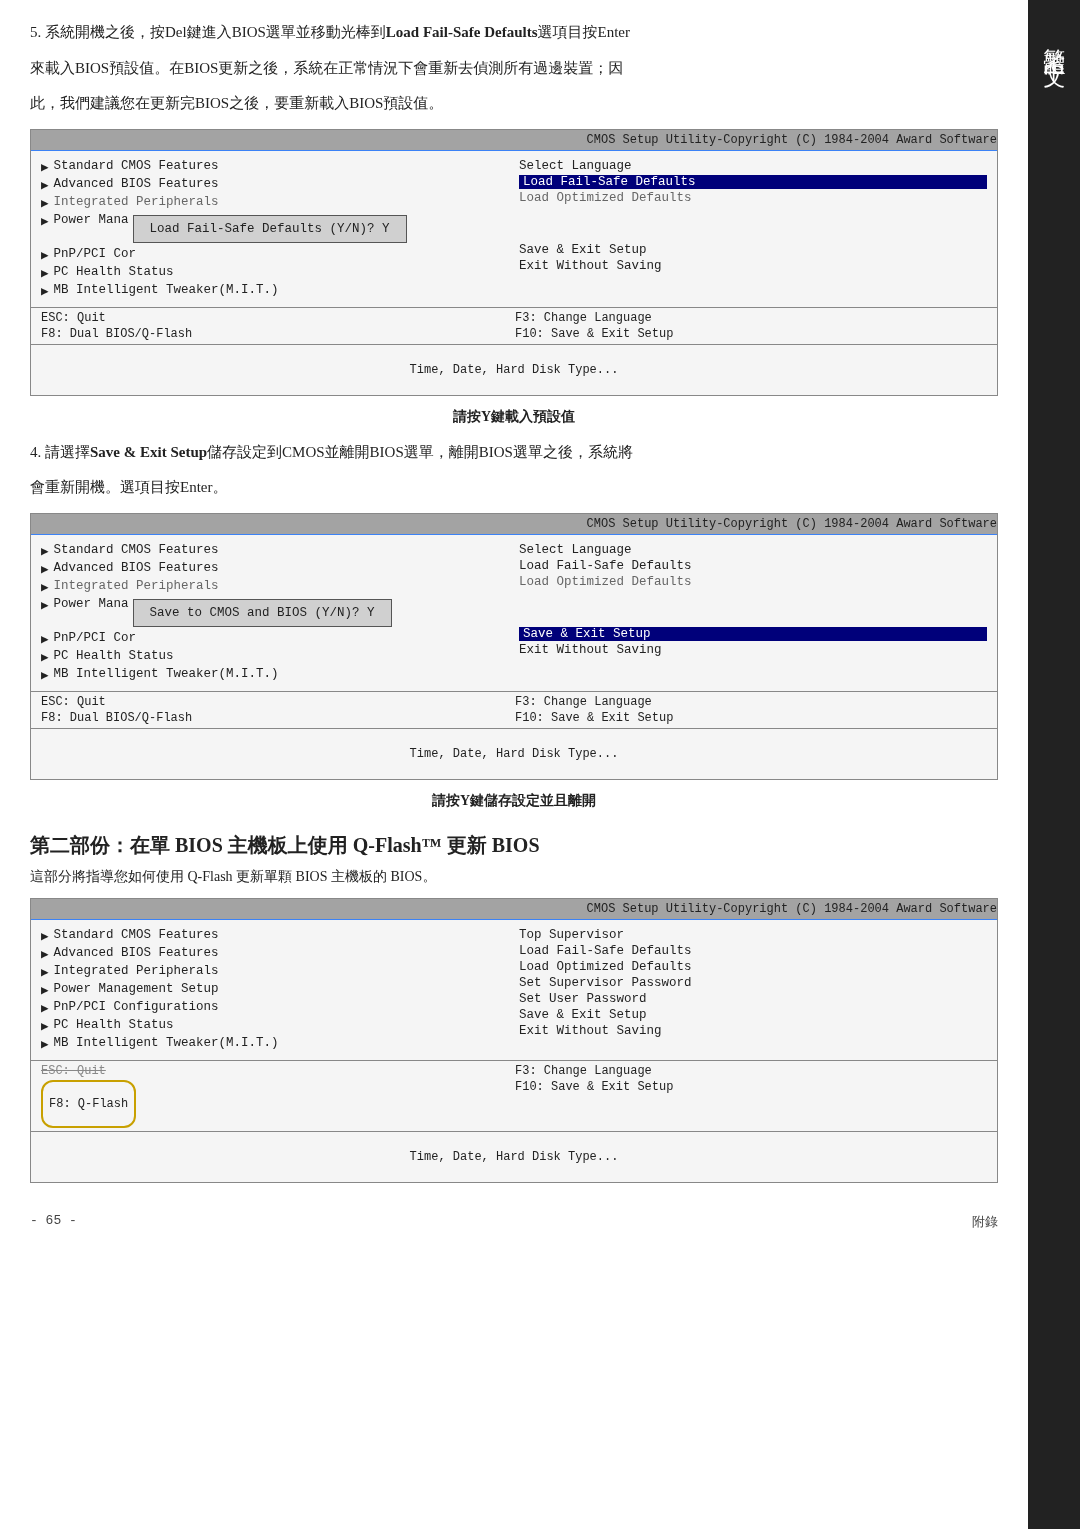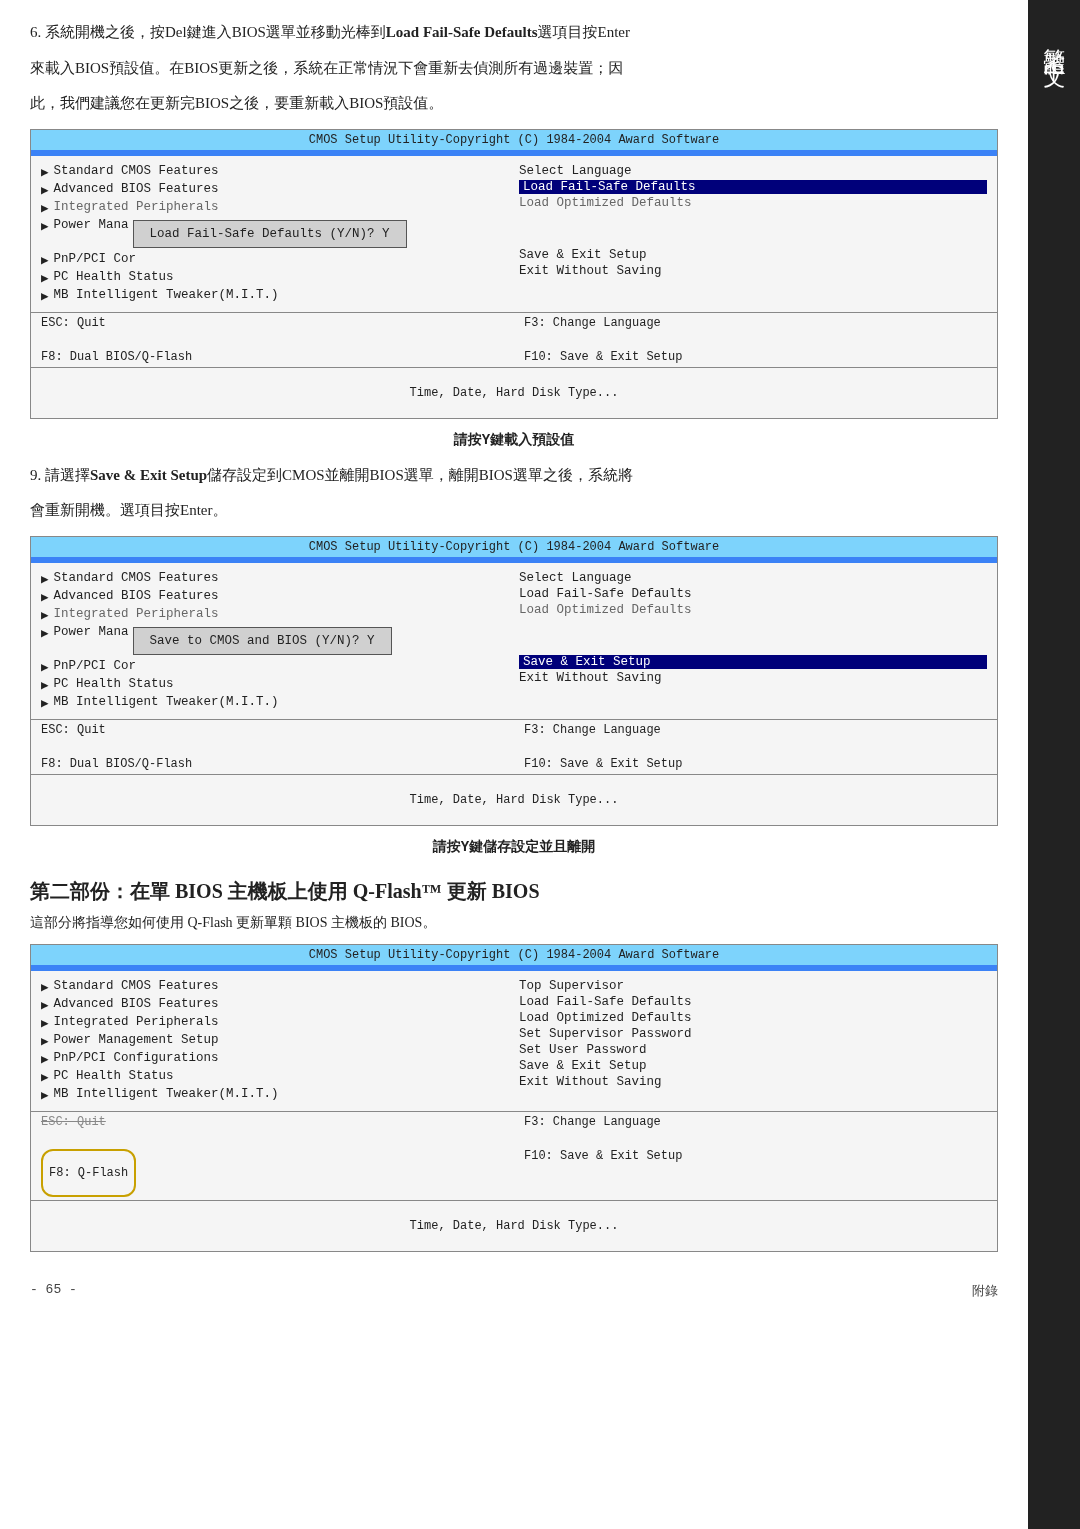--- a/index.html
+++ b/index.html
@@ -54,23 +54,23 @@
 
     
     .bios-box {
       border: 1px solid #888;
       background: #f5f5f5;
       margin: 12px 0;
       font-family: 'Courier New', monospace;
       font-size: 12.5px;
     }
     .bios-title-bar {
-      text-align: center;
-      background: #7dd3fc;
-      border-bottom: 6px solid #3b82f6;
+      text-align: right;
+      background: #a3a3a3;
+      border-bottom: 1px solid #3b82f6;
       padding: 3px 0;
       font-size: 12px;
       color: #222;
     }
     .bios-body {
       display: flex;
       padding: 6px 10px;
       gap: 10px;
     }
     .bios-left {
@@ -99,21 +99,21 @@
     }
     .bios-item-strikethrough {
       color: #666;
     }
     .bios-footer {
       border-top: 1px solid #888;
       display: grid;
       grid-template-columns: 1fr 1fr;
       padding: 3px 10px;
       font-size: 12px;
-      gap: 20px;
+      gap: 2px;
     }
     .bios-footer-bar {
       text-align: center;
       border-top: 1px solid #888;
       padding: 18px 0;
       font-size: 12px;
     }
 
     
     .bios-dialog {
@@ -124,21 +124,20 @@
       margin: 2px 0 2px 20px;
       display: inline-block;
     }
 
     
     .caption {
       text-align: center;
       font-size: 14px;
       font-weight: bold;
       margin: 6px 0 14px 0;
-      font-family: Liberation Mono, monospace;
     }
 
     
     .section-header {
       font-size: 20px;
       font-weight: bold;
       margin: 20px 0 8px 0;
       line-height: 1.5;
     }
 
@@ -174,21 +173,21 @@
 </head>
 <body>
 
 <div class="right-sidebar">
   <span class="sidebar-text">繁體中文</span>
 </div>
 
 <div class="main-content">
 
   <p class="para">
-    <span>6. 系統開機之後，按Del鍵進入BIOS選單並移動光棒到</span><span class="para-bold">Load Fail-Safe Defaults</span><span>選項目按Enter</span>
+    <span>5. 系統開機之後，按Del鍵進入BIOS選單並移動光棒到</span><span class="para-bold">Load Fail-Safe Defaults</span><span>選項目按Enter</span>
   </p>
   <p class="para">來載入BIOS預設值。在BIOS更新之後，系統在正常情況下會重新去偵測所有過邊裝置；因</p>
   <p class="para">此，我們建議您在更新完BIOS之後，要重新載入BIOS預設值。</p>
 
   <div class="bios-box">
     <div class="bios-title-bar">CMOS Setup Utility-Copyright (C) 1984-2004 Award Software</div>
     <div class="bios-body">
       <div class="bios-left">
         <div class="bios-row">
           <span class="bios-arrow">▶</span>
@@ -234,21 +233,21 @@
       <span>F3: Change Language</span>
       <span>F8: Dual BIOS/Q-Flash</span>
       <span>F10: Save &amp; Exit Setup</span>
     </div>
     <div class="bios-footer-bar">Time, Date, Hard Disk Type...</div>
   </div>
 
   <div class="caption">請按Y鍵載入預設值</div>
 
   <p class="para">
-    <span>9. 請選擇</span><span class="para-bold">Save &amp; Exit Setup</span><span>儲存設定到CMOS並離開BIOS選單，離開BIOS選單之後，系統將</span>
+    <span>4. 請選擇</span><span class="para-bold">Save &amp; Exit Setup</span><span>儲存設定到CMOS並離開BIOS選單，離開BIOS選單之後，系統將</span>
   </p>
   <p class="para">會重新開機。選項目按Enter。</p>
 
   <div class="bios-box">
     <div class="bios-title-bar">CMOS Setup Utility-Copyright (C) 1984-2004 Award Software</div>
     <div class="bios-body">
       <div class="bios-left">
         <div class="bios-row">
           <span class="bios-arrow">▶</span>
           <span class="bios-item">Standard CMOS Features</span>

